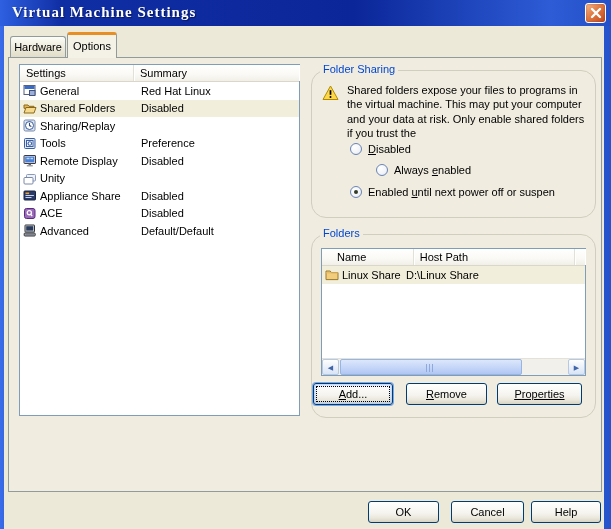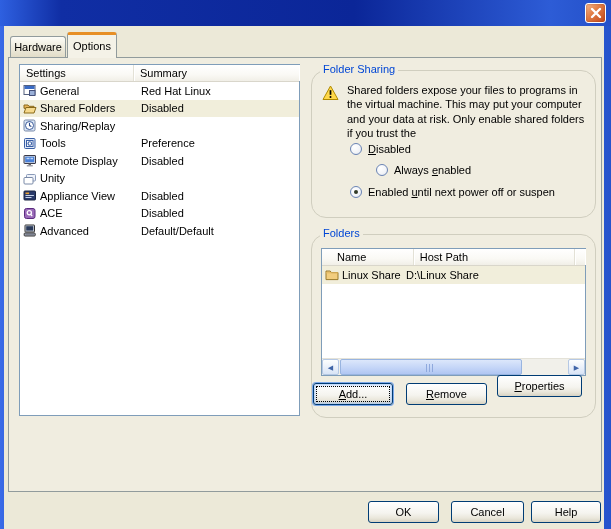--- a/index.html
+++ b/index.html
@@ -62,20 +62,21 @@
     background:linear-gradient(180deg,#dce7fb 0%,#c2d4f7 60%,#b0c6f2 100%); cursor:pointer; }
   .sb-grip { position:absolute; left:50%; top:4px; width:9px; height:8px; margin-left:-5px;
     background:repeating-linear-gradient(90deg,#8fa9dd 0 1px,transparent 1px 3px); }
 </style>
 </head>
 <body>
 
 <div class="window">
 
   <div class="titlebar">
+    <span class="titlebar-text">Virtual Machine Settings</span>
     <div class="close-btn">
       <svg width="12" height="12" viewBox="0 0 12 12">
           <path d="M2 2 L10 10 M10 2 L2 10" stroke="#fff" stroke-width="2.4" stroke-linecap="round"></path>
         </svg>
     </div>
   </div>
 
   <div class="body-area">
 
     <div class="tab inactive">Hardware</div>
@@ -143,21 +144,21 @@
           <span class="lv-label">Unity</span>
           <span class="lv-summary"></span>
         </div>
         <div class="lv-row">
           <span class="icon"><svg width="14" height="13" viewBox="0 0 14 13">
                 <rect x="1" y="2" width="11.5" height="9" rx="0.8" fill="#2a3a6a" stroke="#1a2540"></rect>
                 <rect x="2.5" y="3.5" width="3.6" height="1.6" fill="#e8a030"></rect>
                 <rect x="2.5" y="6" width="8.4" height="1" fill="#c8d4e8"></rect>
                 <rect x="2.5" y="8" width="6" height="1" fill="#c8d4e8"></rect>
               </svg></span>
-          <span class="lv-label">Appliance View</span>
+          <span class="lv-label">Appliance Share</span>
           <span class="lv-summary">Disabled</span>
         </div>
         <div class="lv-row">
           <span class="icon"><svg width="14" height="13" viewBox="0 0 14 13">
                 <rect x="1.5" y="1.5" width="10.5" height="10" rx="2" fill="#9a6ab8" stroke="#5a2a80"></rect>
                 <circle cx="6.3" cy="5.8" r="2.1" fill="none" stroke="#fff" stroke-width="1.3"></circle>
                 <path d="M7.7 7.4 L9.2 9.2" stroke="#fff" stroke-width="1.3"></path>
               </svg></span>
           <span class="lv-label">ACE</span>
           <span class="lv-summary">Disabled</span>
@@ -224,21 +225,21 @@
               <div class="sb-thumb">
                   <span class="sb-grip"></span>
                 </div>
             </div>
             <div class="sb-btn">▶</div>
           </div>
         </div>
 
         <div class="xp-btn focused" style="left:1px;top:148px;width:80px;"><span class="u">A</span><span>dd...</span></div>
         <div class="xp-btn" style="left:94px;top:148px;width:81px;"><span class="u">R</span><span>emove</span></div>
-        <div class="xp-btn" style="left:185px;top:140px;width:85px;"><span class="u">P</span><span>roperties</span></div>
+        <div class="xp-btn" style="left:185px;top:148px;width:85px;text-decoration:underline;"><span class="u">P</span><span>roperties</span></div>
       </div>
 
     </div>
 
     <div class="xp-btn" style="left:364px;top:475px;width:71px;">OK</div>
     <div class="xp-btn" style="left:447px;top:475px;width:73px;">Cancel</div>
     <div class="xp-btn" style="left:527px;top:475px;width:70px;">Help</div>
 
   </div>
 </div>

